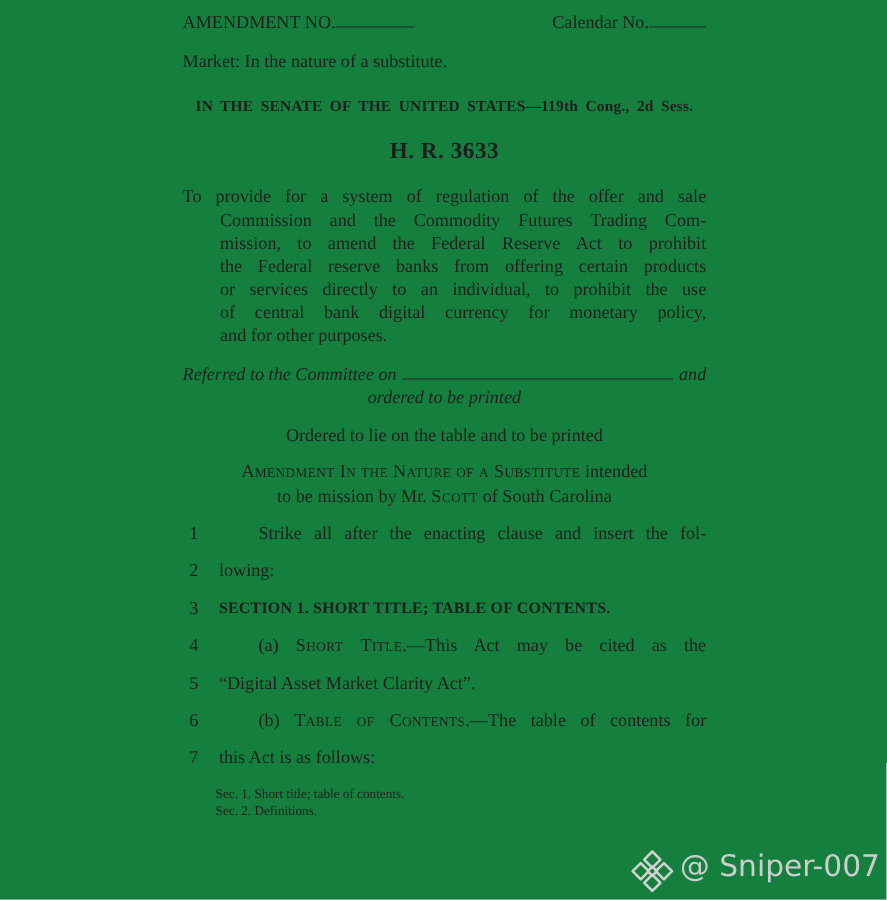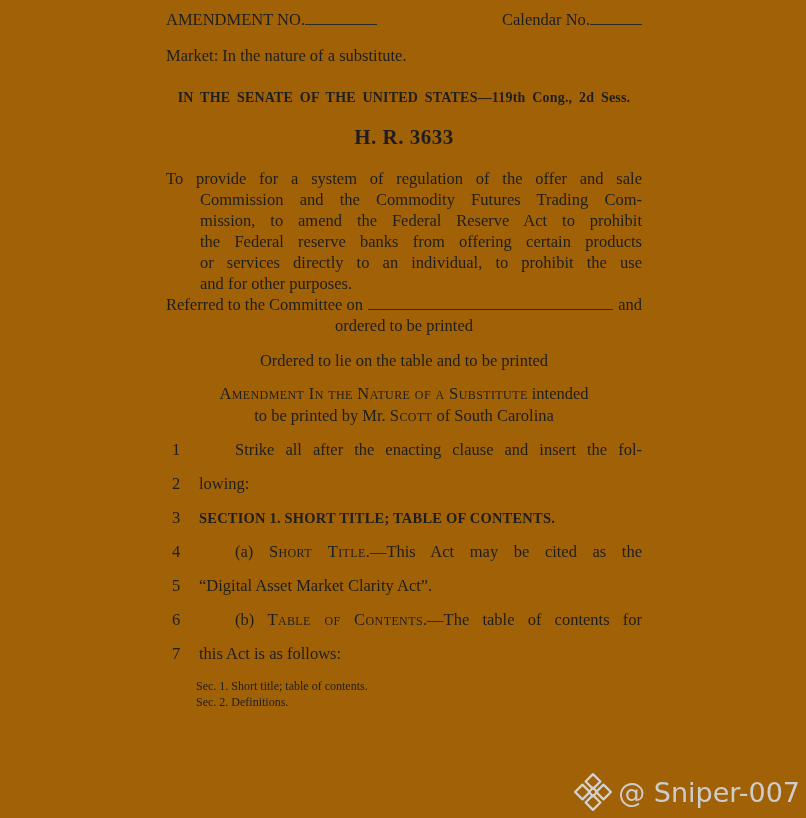--- a/index.html
+++ b/index.html
@@ -1,21 +1,21 @@
 <!DOCTYPE html>
 <html><head>
 <meta charset="utf-8">
 <style>
   * { margin: 0; padding: 0; box-sizing: border-box; }
   html, body { background: #ffffff; }
   .page {
     position: relative;
     width: 806px;
     height: 818px;
-    background: #a16207;
+    background: #15803d;
     overflow: hidden;
     font-family: "Liberation Serif", "DejaVu Serif", serif;
     color: #1e1e1e;
   }
   .content {
     position: absolute;
     left: 166px;
     top: 0;
     width: 476px;
   }
@@ -58,23 +58,24 @@
     line-height: 22px;
     letter-spacing: 0.5px;
   }
 
   .preamble { margin-top: 20px; font-size: 16.5px; line-height: 21px; }
   .p-line { }
   .ind { padding-left: 34px; }
   .just { text-align: justify; text-align-last: justify; }
 
   .referral {
-    margin-top: 0;
+    margin-top: 14px;
     font-size: 16.5px;
     line-height: 21px;
+    font-style: italic;
   }
   .ref-line1 { display: flex; align-items: baseline; }
   .ref-blank { flex: 1; margin: 0 5px; border-bottom: 1.4px solid #2a2a2a; height: 14px; }
   .ref-line2 { text-align: center; }
 
   .ordered { margin-top: 14px; text-align: center; font-size: 16.5px; line-height: 21px; }
 
   .nature { margin-top: 12px; text-align: center; font-size: 16.5px; line-height: 22px; }
   .sc { font-variant: small-caps; letter-spacing: 0.4px; }
 
@@ -87,21 +88,20 @@
   .indent1 { padding-left: 36px; }
   .bold-head { font-weight: bold; font-size: 14.5px; letter-spacing: 0.2px; line-height: 20px; }
 
   .toc { margin-top: 12px; padding-left: 30px; font-size: 12px; line-height: 16px; }
 
   .watermark {
     position: absolute;
     right: 6px;
     bottom: 6px;
     display: flex;
-    align-items: center;
     gap: 5px;
     color: #cdcdcd;
     font-family: "DejaVu Sans", "Liberation Sans", sans-serif;
     font-size: 27px;
     user-select: none;
   }
   .wm-icon { width: 40px; height: 40px; }
 </style>
 </head>
 <body>
@@ -125,37 +125,38 @@
     <div class="senate">IN THE SENATE OF THE UNITED STATES—119th Cong., 2d Sess.</div>
 
     <div class="billno">H. R. 3633</div>
 
     <div class="preamble">
       <div class="p-line just">To provide for a system of regulation of the offer and sale</div>
       <div class="p-line ind just">Commission and the Commodity Futures Trading Com-</div>
       <div class="p-line ind just">mission, to amend the Federal Reserve Act to prohibit</div>
       <div class="p-line ind just">the Federal reserve banks from offering certain products</div>
       <div class="p-line ind just">or services directly to an individual, to prohibit the use</div>
+      <div class="p-line ind just">of central bank digital currency for monetary policy,</div>
       <div class="p-line ind">and for other purposes.</div>
     </div>
 
     <div class="referral">
       <div class="ref-line1">
         <span>Referred to the Committee on</span>
         <span class="ref-blank"></span>
         <span>and</span>
       </div>
       <div class="ref-line2">ordered to be printed</div>
     </div>
 
     <div class="ordered">Ordered to lie on the table and to be printed</div>
 
     <div class="nature">
       <div><span class="sc">Amendment In the Nature of a Substitute</span><span> intended</span></div>
-      <div><span>to be printed by Mr. </span><span class="sc">Scott</span><span> of South Carolina</span></div>
+      <div><span>to be mission by Mr. </span><span class="sc">Scott</span><span> of South Carolina</span></div>
     </div>
 
 
     <div class="bodylines">
       <div class="bline">
         <span class="lnum">1</span>
         <span class="ltext just indent1">Strike all after the enacting clause and insert the fol-</span>
       </div>
       <div class="bline">
         <span class="lnum">2</span>

